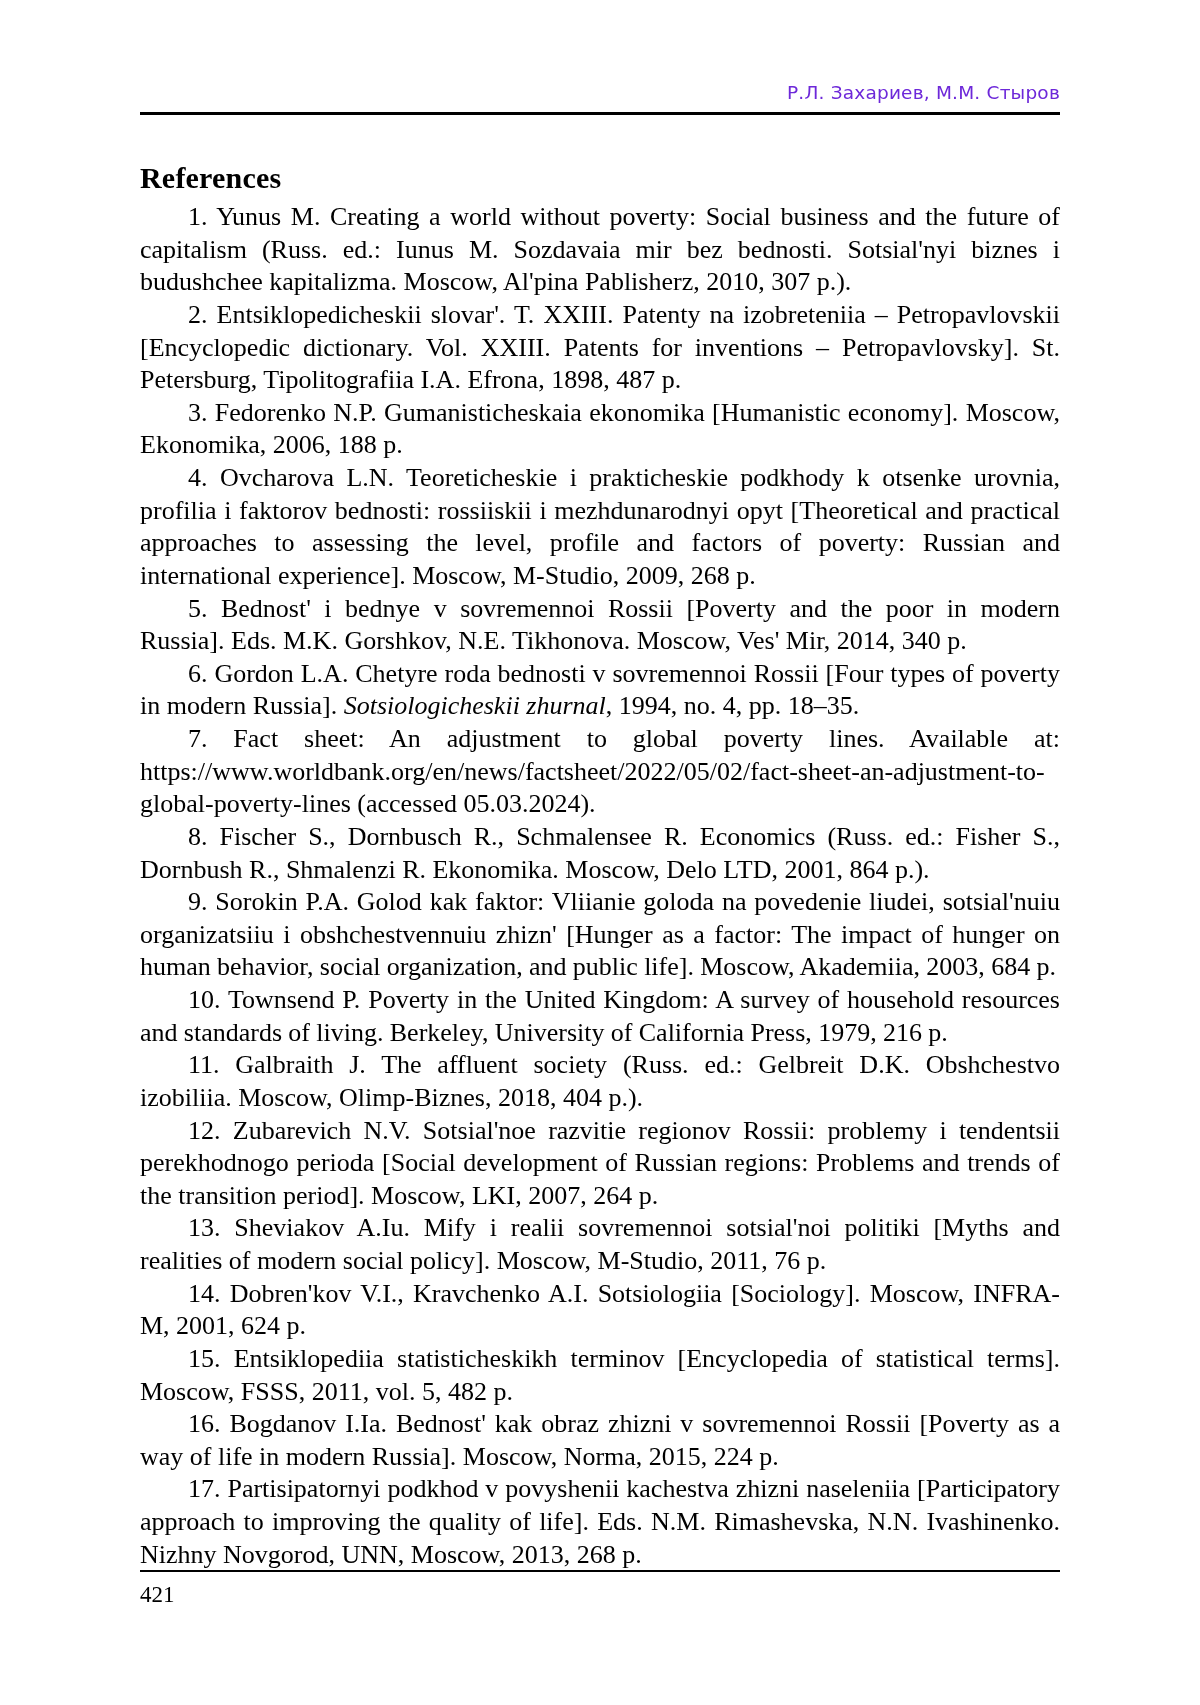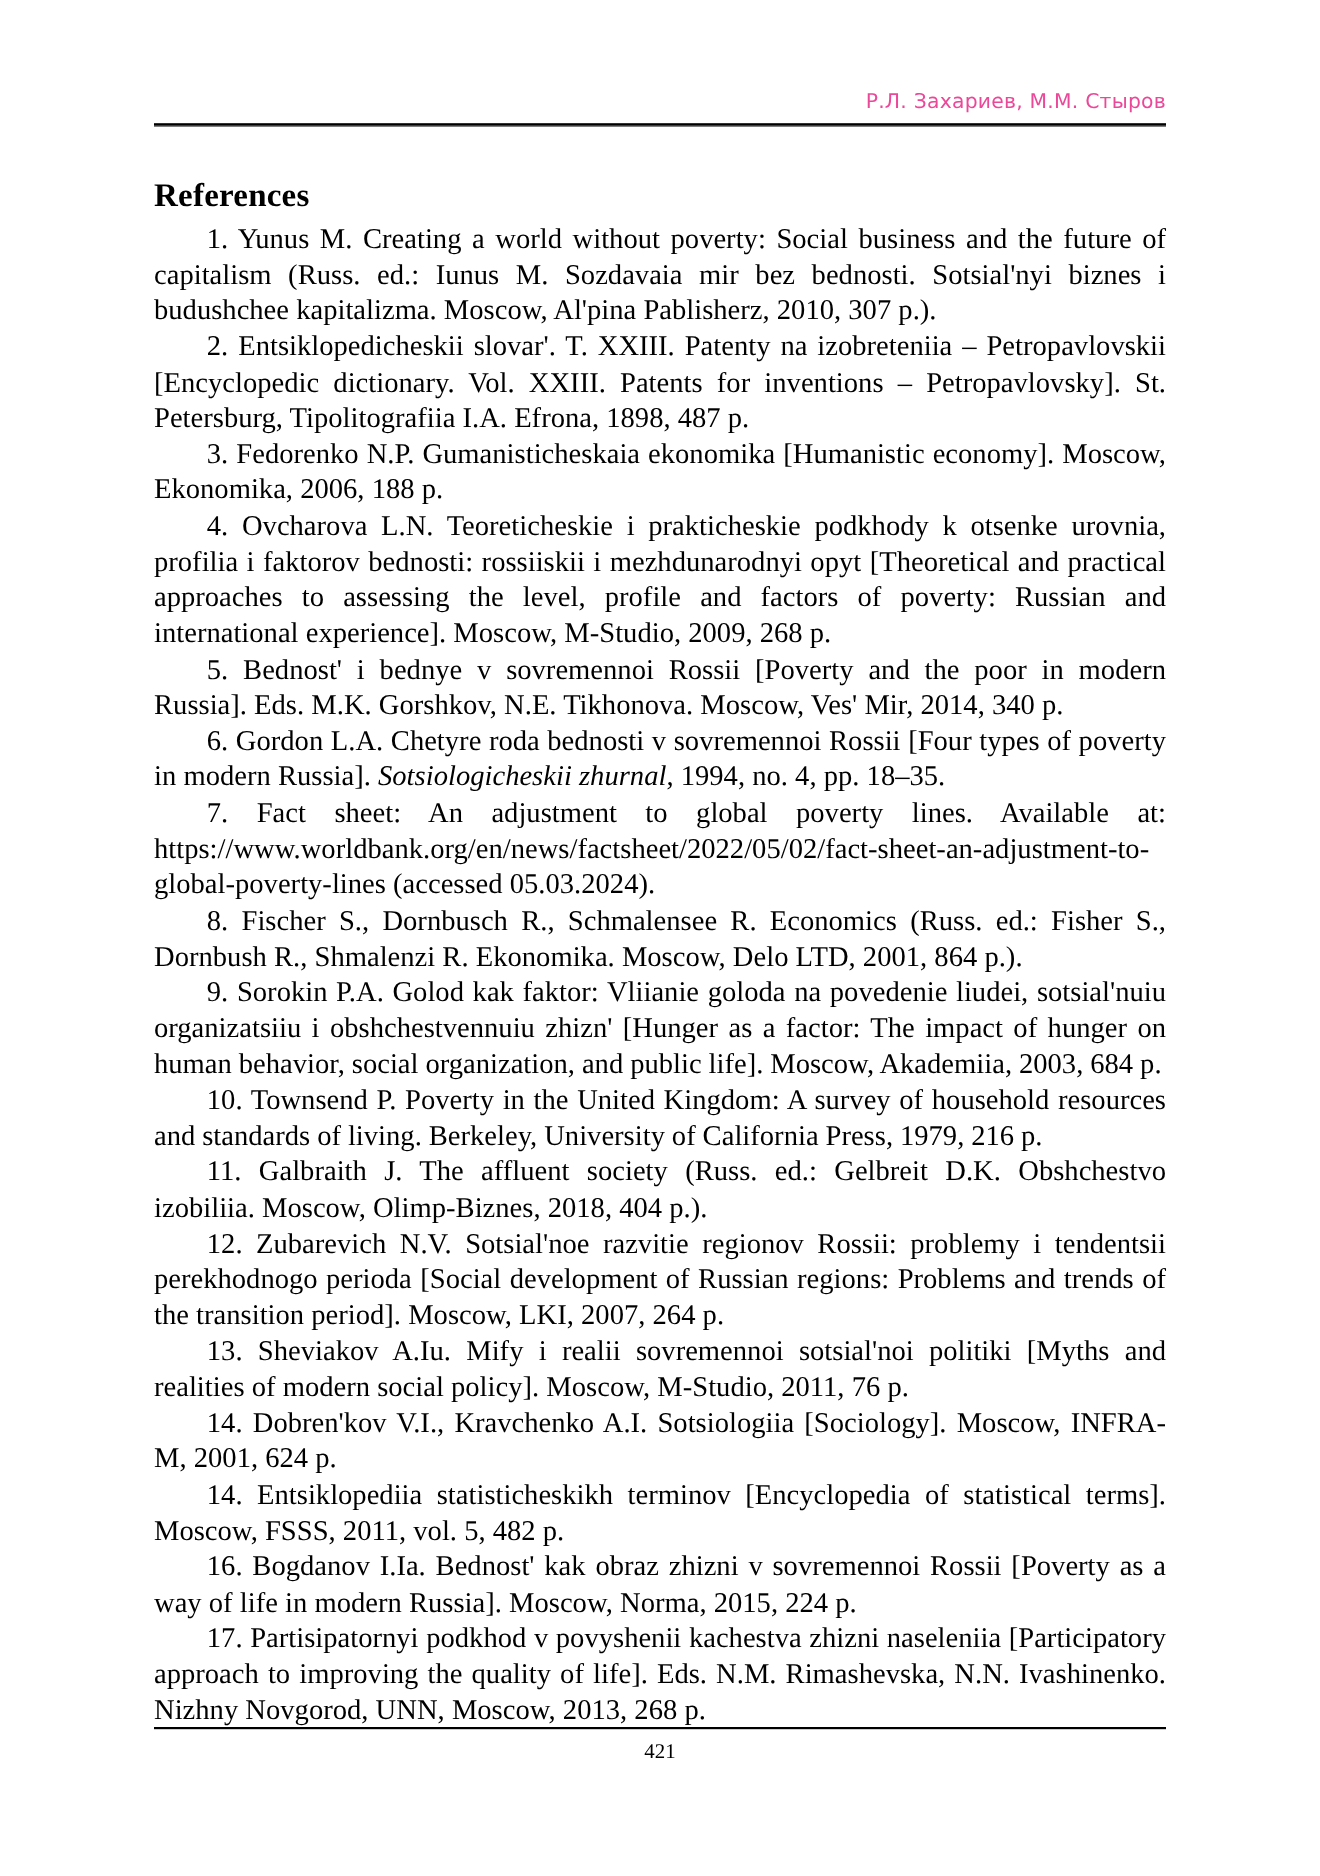--- a/index.html
+++ b/index.html
@@ -24,21 +24,21 @@
   }
   .header {
     position: absolute;
     left: 140px;
     top: 82px;
     width: 920px;
     text-align: right;
     font-family: "DejaVu Sans", sans-serif;
     font-size: 18.5px;
     letter-spacing: 0.2px;
-    color: #ec4899;
+    color: #6d28d9;
   }
   .header-rule {
     position: absolute;
     left: 140px;
     top: 112px;
     width: 920px;
     border-top: 2.2px solid #000;
     border-bottom: 1.1px solid #000;
     height: 3px;
     box-sizing: border-box;
@@ -77,22 +77,22 @@
     left: 140px;
     top: 1570px;
     width: 920px;
     border-top: 2px solid #000;
   }
   .page-number {
     position: absolute;
     left: 140px;
     top: 1582px;
     width: 920px;
-    text-align: center;
-    font-size: 19px;
+    text-align: left;
+    font-size: 23px;
     font-family: "Liberation Serif", serif;
   }
 </style>
 </head>
 <body>
 
 <div class="page">
 
   <div class="header">Р.Л. Захариев, М.М. Стыров</div>
   <div class="header-rule"></div>
@@ -109,21 +109,21 @@
     <p class="ref"><span>6. Gordon L.A. Chetyre roda bednosti v sovremennoi Rossii [Four types of poverty in modern Russia]. </span><span class="italic">Sotsiologicheskii zhurnal</span><span>, 1994, no. 4, pp. 18–35.</span></p>
 
     <p class="ref">7. Fact sheet: An adjustment to global poverty lines. Available at: https://www.worldbank.org/en/news/factsheet/2022/05/02/fact-sheet-an-adjustment-to-global-poverty-lines (accessed 05.03.2024).</p>
     <p class="ref">8. Fischer S., Dornbusch R., Schmalensee R. Economics (Russ. ed.: Fisher S., Dornbush R., Shmalenzi R. Ekonomika. Moscow, Delo LTD, 2001, 864 p.).</p>
     <p class="ref tight">9. Sorokin P.A. Golod kak faktor: Vliianie goloda na povedenie liudei, sotsial'nuiu organizatsiiu i obshchestvennuiu zhizn' [Hunger as a factor: The impact of hunger on human behavior, social organization, and public life]. Moscow, Akademiia, 2003, 684 p.</p>
     <p class="ref tight">10. Townsend P. Poverty in the United Kingdom: A survey of household resources and standards of living. Berkeley, University of California Press, 1979, 216 p.</p>
     <p class="ref">11. Galbraith J. The affluent society (Russ. ed.: Gelbreit D.K. Obshchestvo izobiliia. Moscow, Olimp-Biznes, 2018, 404 p.).</p>
     <p class="ref">12. Zubarevich N.V. Sotsial'noe razvitie regionov Rossii: problemy i tendentsii perekhodnogo perioda [Social development of Russian regions: Problems and trends of the transition period]. Moscow, LKI, 2007, 264 p.</p>
     <p class="ref">13. Sheviakov A.Iu. Mify i realii sovremennoi sotsial'noi politiki [Myths and realities of modern social policy]. Moscow, M-Studio, 2011, 76 p.</p>
     <p class="ref">14. Dobren'kov V.I., Kravchenko A.I. Sotsiologiia [Sociology]. Moscow, INFRA-M, 2001, 624 p.</p>
-    <p class="ref">14. Entsiklopediia statisticheskikh terminov [Encyclopedia of statistical terms]. Moscow, FSSS, 2011, vol. 5, 482 p.</p>
+    <p class="ref">15. Entsiklopediia statisticheskikh terminov [Encyclopedia of statistical terms]. Moscow, FSSS, 2011, vol. 5, 482 p.</p>
     <p class="ref">16. Bogdanov I.Ia. Bednost' kak obraz zhizni v sovremennoi Rossii [Poverty as a way of life in modern Russia]. Moscow, Norma, 2015, 224 p.</p>
     <p class="ref">17. Partisipatornyi podkhod v povyshenii kachestva zhizni naseleniia [Participatory approach to improving the quality of life]. Eds. N.M. Rimashevska, N.N. Ivashinenko. Nizhny Novgorod, UNN, Moscow, 2013, 268 p.</p>
   </div>
 
   <div class="footer-rule"></div>
   <div class="page-number">421</div>
 
 </div>
 
 </body></html>

